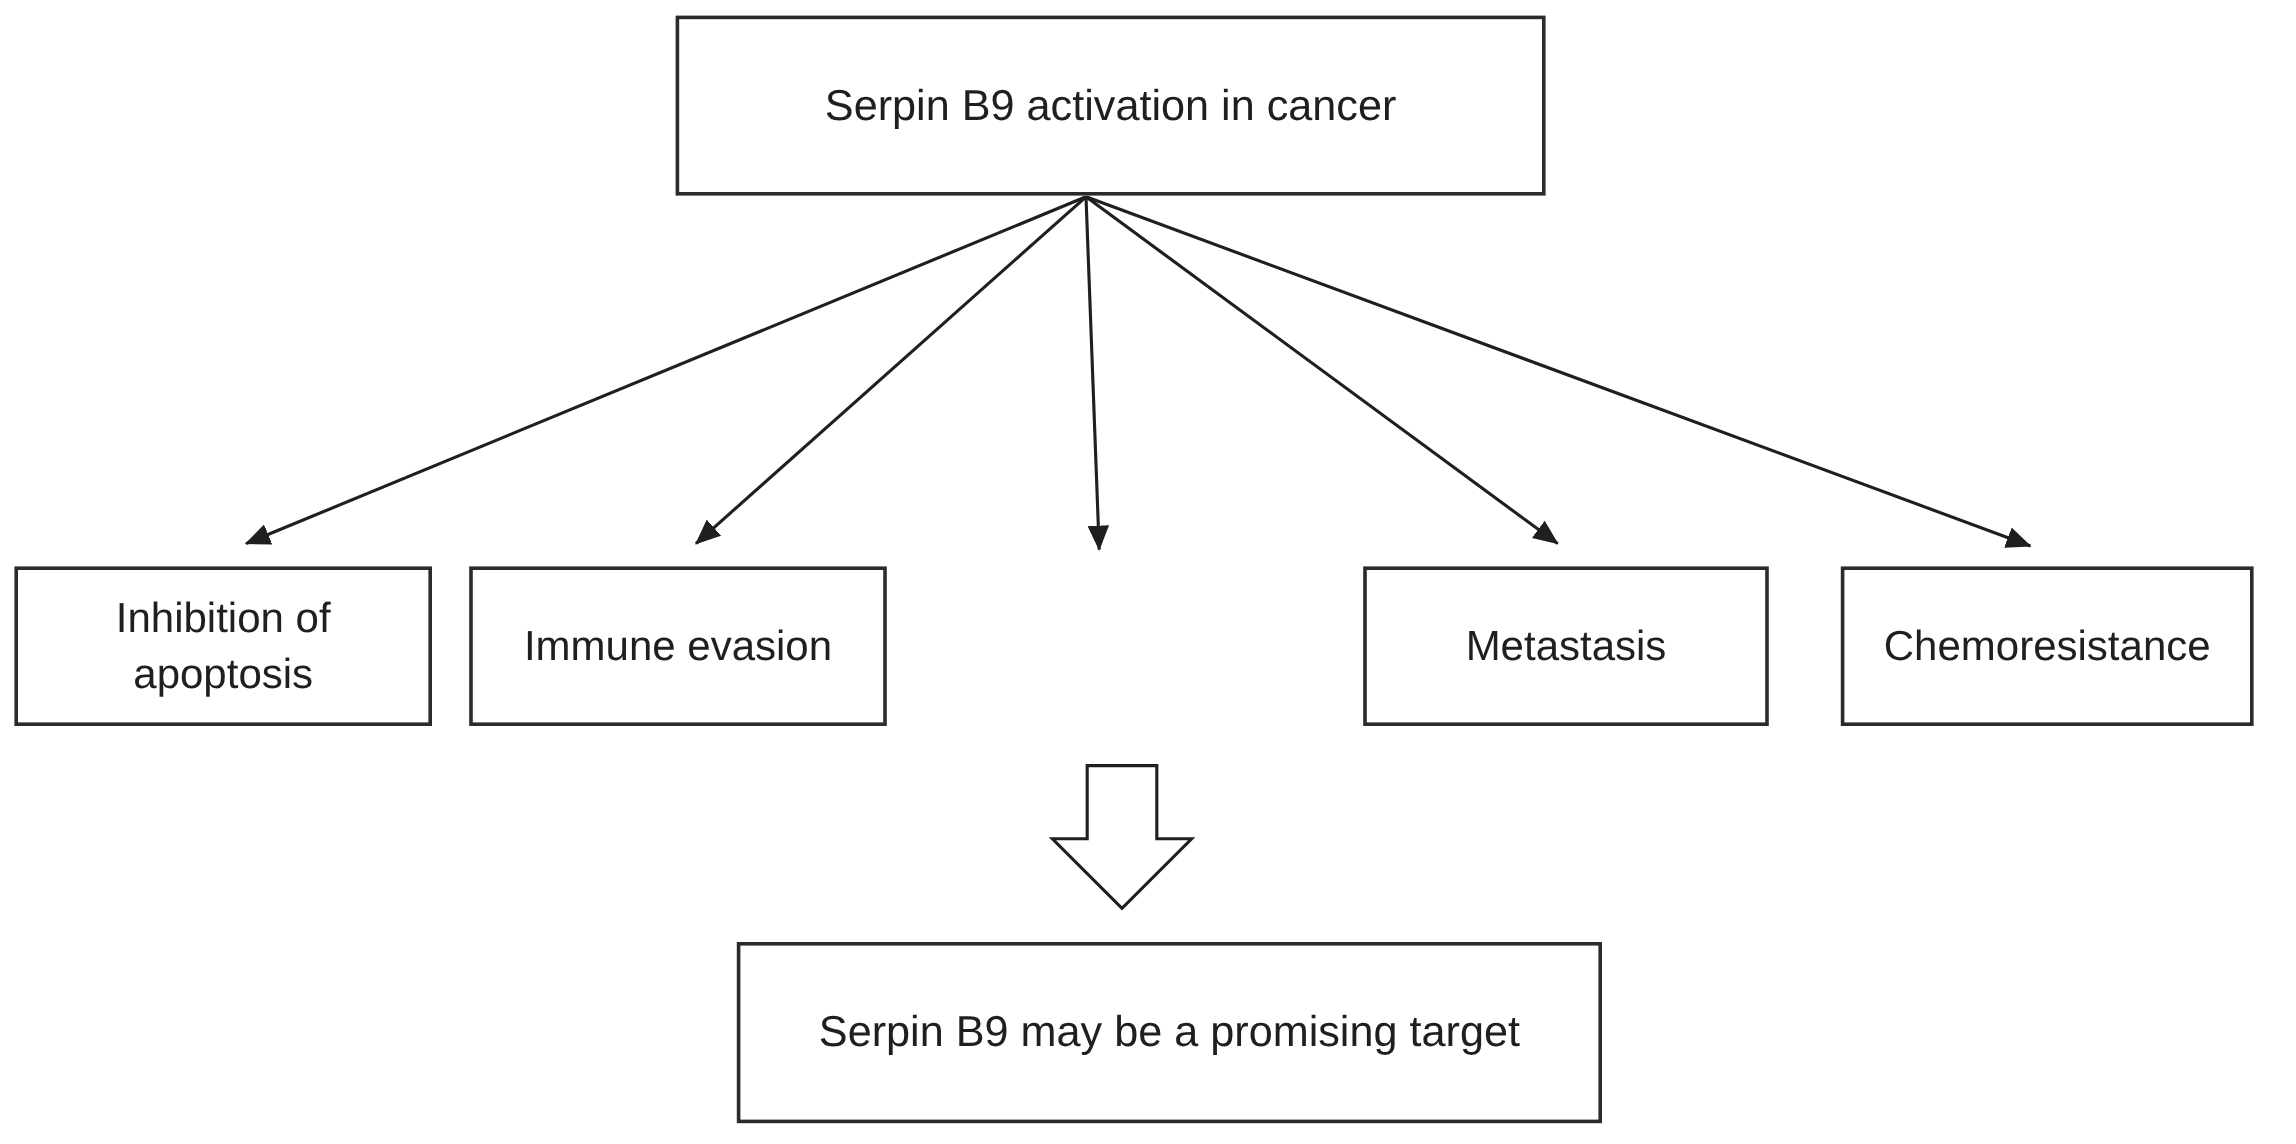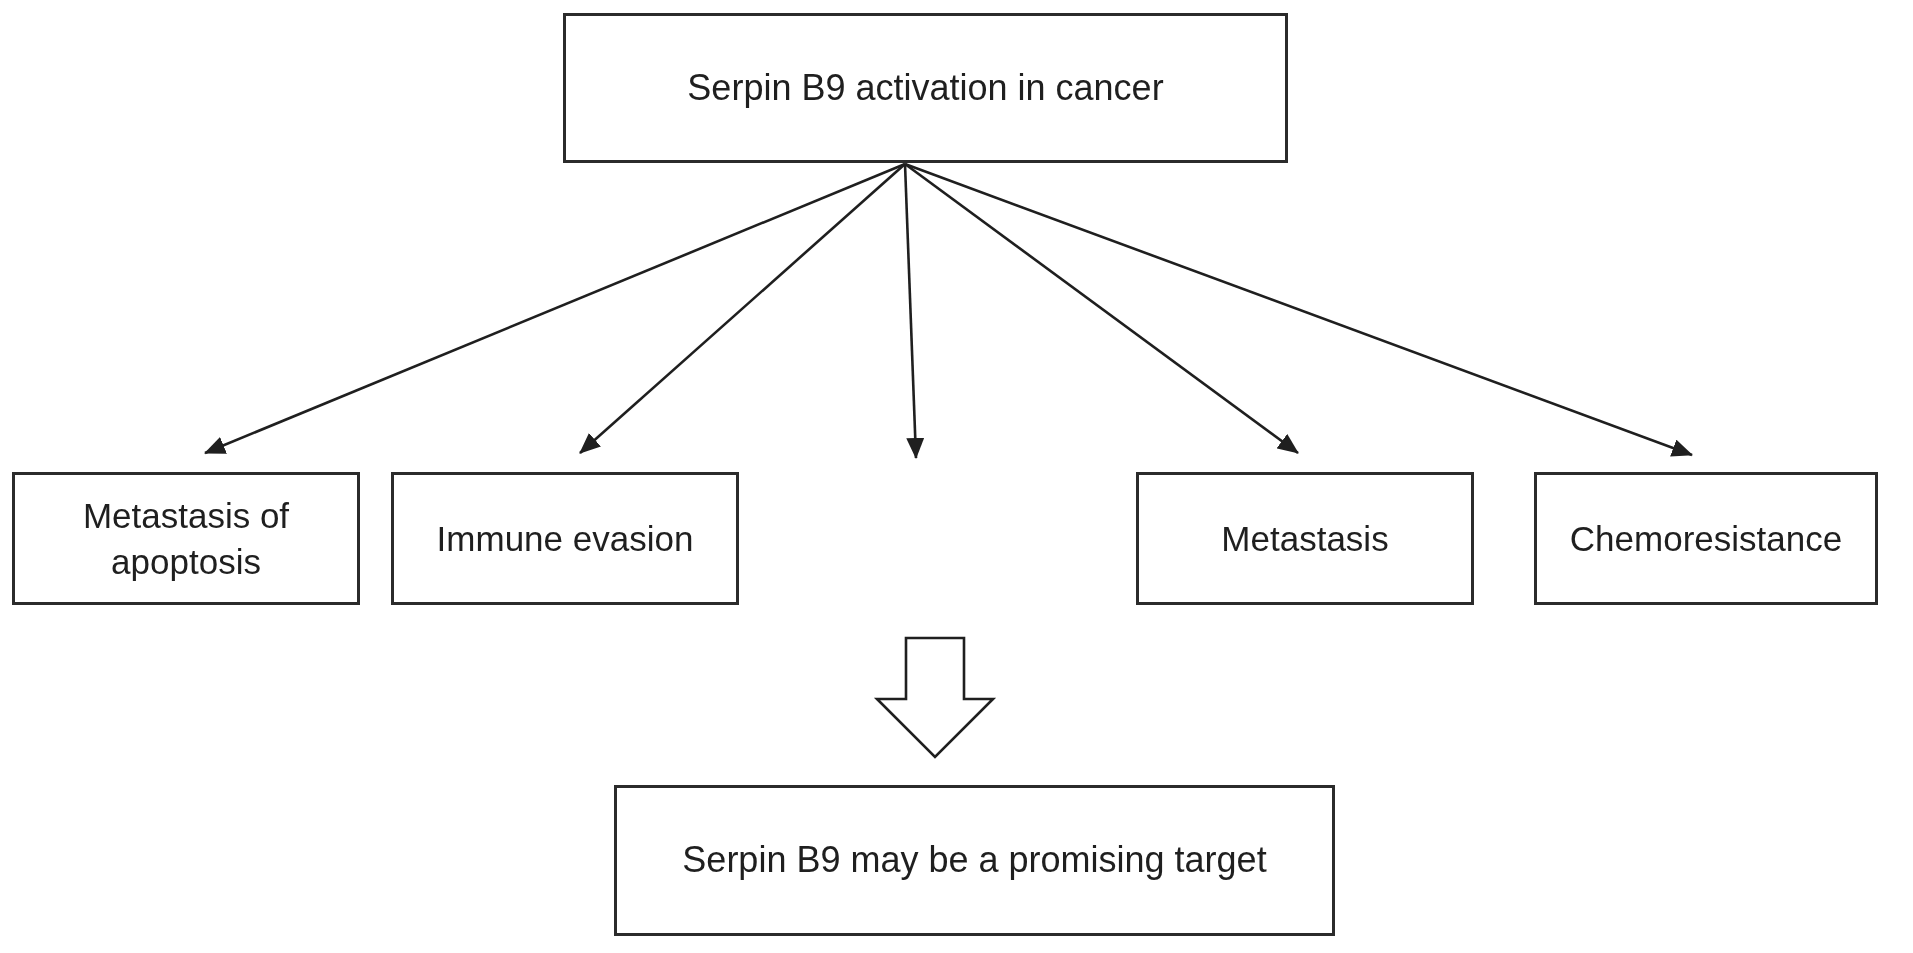--- a/index.html
+++ b/index.html
@@ -69,21 +69,21 @@
     </g>
 
     <polygon points="906,638 964,638 964,699 993,699 935,757 877,699 906,699" fill="#ffffff" stroke="#1f1f1f" stroke-width="2.6" stroke-linejoin="miter"></polygon>
   </svg>
 
   <div class="node root">
     <span>Serpin B9 activation in cancer</span>
   </div>
 
   <div class="node outcome-0">
-    <span>Metastasis of apoptosis</span>
+    <span>Inhibition of apoptosis</span>
   </div>
   <div class="node outcome-1">
     <span>Immune evasion</span>
   </div>
   <div class="node outcome-3">
     <span>Metastasis</span>
   </div>
   <div class="node outcome-4">
     <span>Chemoresistance</span>
   </div>

